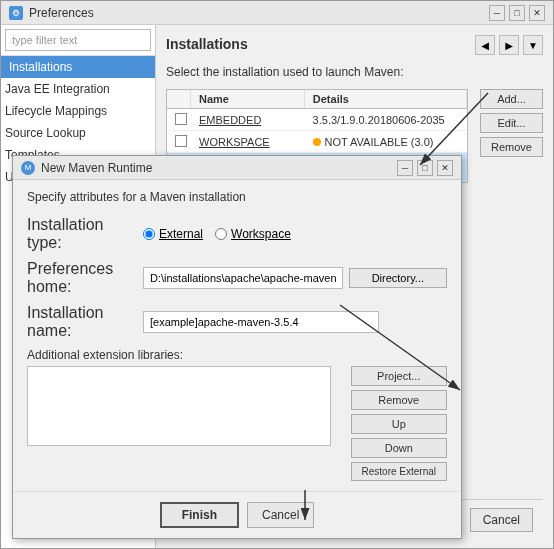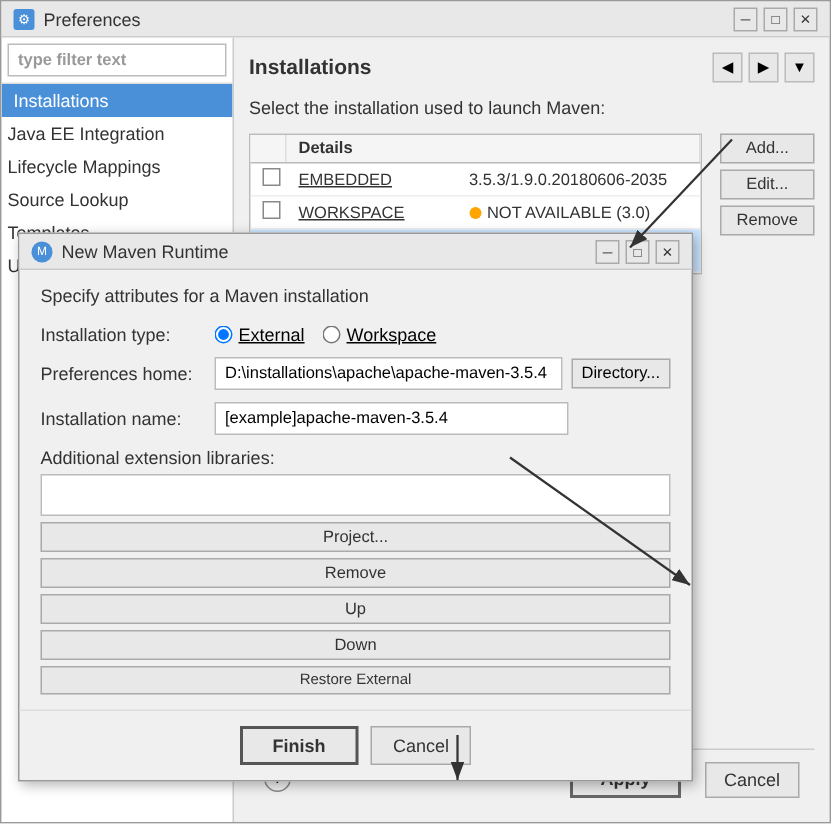--- a/index.html
+++ b/index.html
@@ -97,21 +97,20 @@
     }
 
     .search-input {
       width: 100%;
       height: 22px;
       border: 1px solid #bbb;
       padding: 2px 6px;
       font-size: 11px;
       color: #999;
       background: #fff;
-      font-weight: bold;
     }
 
     .sidebar-nav {
       flex: 1;
       overflow-y: auto;
     }
 
     .sidebar-item {
       padding: 4px 8px;
       cursor: pointer;
@@ -358,21 +357,21 @@
     }
 
     .form-row {
       display: flex;
       align-items: center;
       margin-bottom: 8px;
       gap: 6px;
     }
 
     .form-label {
-      font-size: 12px;
+      font-size: 16px;
       color: #333;
       width: 110px;
       flex-shrink: 0;
     }
 
     .radio-group {
       display: flex;
       gap: 12px;
       align-items: center;
     }
@@ -399,22 +398,21 @@
     }
 
     .textarea-label {
       font-size: 12px;
       color: #333;
       margin-bottom: 4px;
     }
 
     .textarea-with-buttons {
       display: flex;
-      gap: 4px;
-      flex-direction: column;
+      gap: 20px;
     }
 
     .extension-textarea {
       flex: 1;
       height: 80px;
       border: 1px solid #bbb;
       background: #fff;
       resize: none;
       font-size: 11px;
     }
@@ -471,21 +469,21 @@
     .installations-area {
       display: flex;
       gap: 6px;
     }
 
     .installations-table-wrapper {
       flex: 1;
     }
 
     .btn-directory {
-      padding: 3px 6px;
+      padding: 3px 22px;
       background: #e8e8e8;
       border: 1px solid #aaa;
       cursor: pointer;
       font-size: 11px;
     }
   </style>
 </head>
 <body>
 
 <div class="preferences-window">
@@ -542,20 +540,21 @@
         </div>
       </div>
 
       <div class="content-subtitle">Select the installation used to launch Maven:</div>
 
       <div class="installations-area">
         <div class="installations-table-wrapper">
           <div class="installations-table">
             <div class="table-header">
               <div class="table-header-cell" style="width:24px"></div>
+              <div class="table-header-cell" style="flex:1">Name</div>
               <div class="table-header-cell" style="flex:1.5">Details</div>
             </div>
 
             <div class="table-row">
               <div class="table-cell" style="width:24px">
                 <div class="checkbox"></div>
               </div>
               <div class="table-cell" style="flex:1">EMBEDDED</div>
               <div class="table-cell" style="flex:1.5">3.5.3/1.9.0.20180606-2035</div>
             </div>

